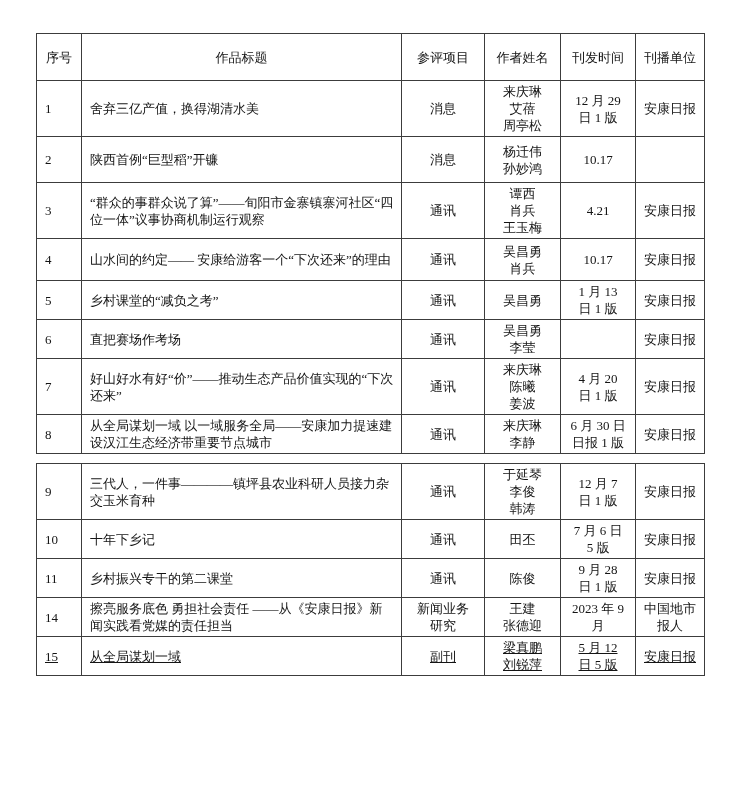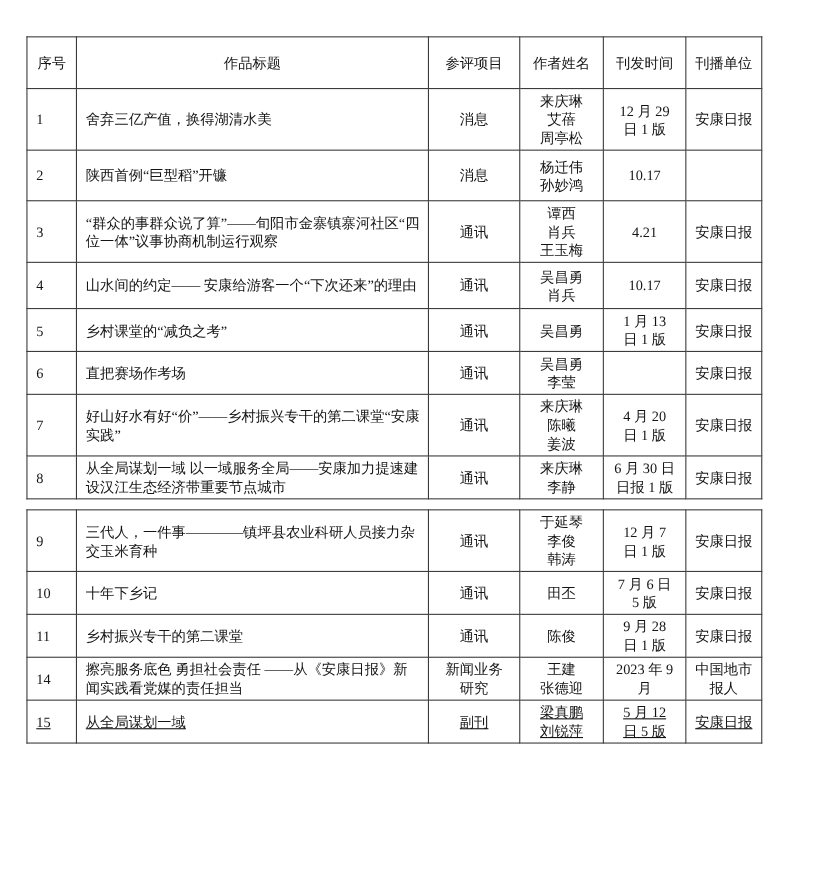--- a/index.html
+++ b/index.html
@@ -7,21 +7,21 @@
     padding: 0;
     width: 750px;
     height: 802px;
     background: #ffffff;
     font-family: "Liberation Serif", "DejaVu Serif", serif;
     color: #141414;
     overflow: hidden;
   }
   .page {
     position: absolute;
-    left: 24px;
+    left: 36px;
     top: 33px;
     width: 668px;
   }
   table.tbl {
     border-collapse: collapse;
     table-layout: fixed;
     width: 668px;
   }
   table.tbl2 {
     margin-top: 9px;
@@ -127,21 +127,21 @@
     <td class="c-no">6</td>
     <td class="c-title">直把赛场作考场</td>
     <td class="c-cat">通讯</td>
     <td class="c-auth">吴昌勇
 李莹</td>
     <td class="c-date"></td>
     <td class="c-pub">安康日报</td>
   </tr>
         <tr style="height: 55px;">
     <td class="c-no">7</td>
-    <td class="c-title">好山好水有好“价”——乡村振兴专干的第二课堂“安康实践”</td>
+    <td class="c-title">好山好水有好“价”——推动生态产品价值实现的“下次还来”</td>
     <td class="c-cat">通讯</td>
     <td class="c-auth">来庆琳
 陈曦
 姜波</td>
     <td class="c-date">4 月 20
 日 1 版</td>
     <td class="c-pub">安康日报</td>
   </tr>
         <tr style="height: 38px;">
     <td class="c-no">8</td>

